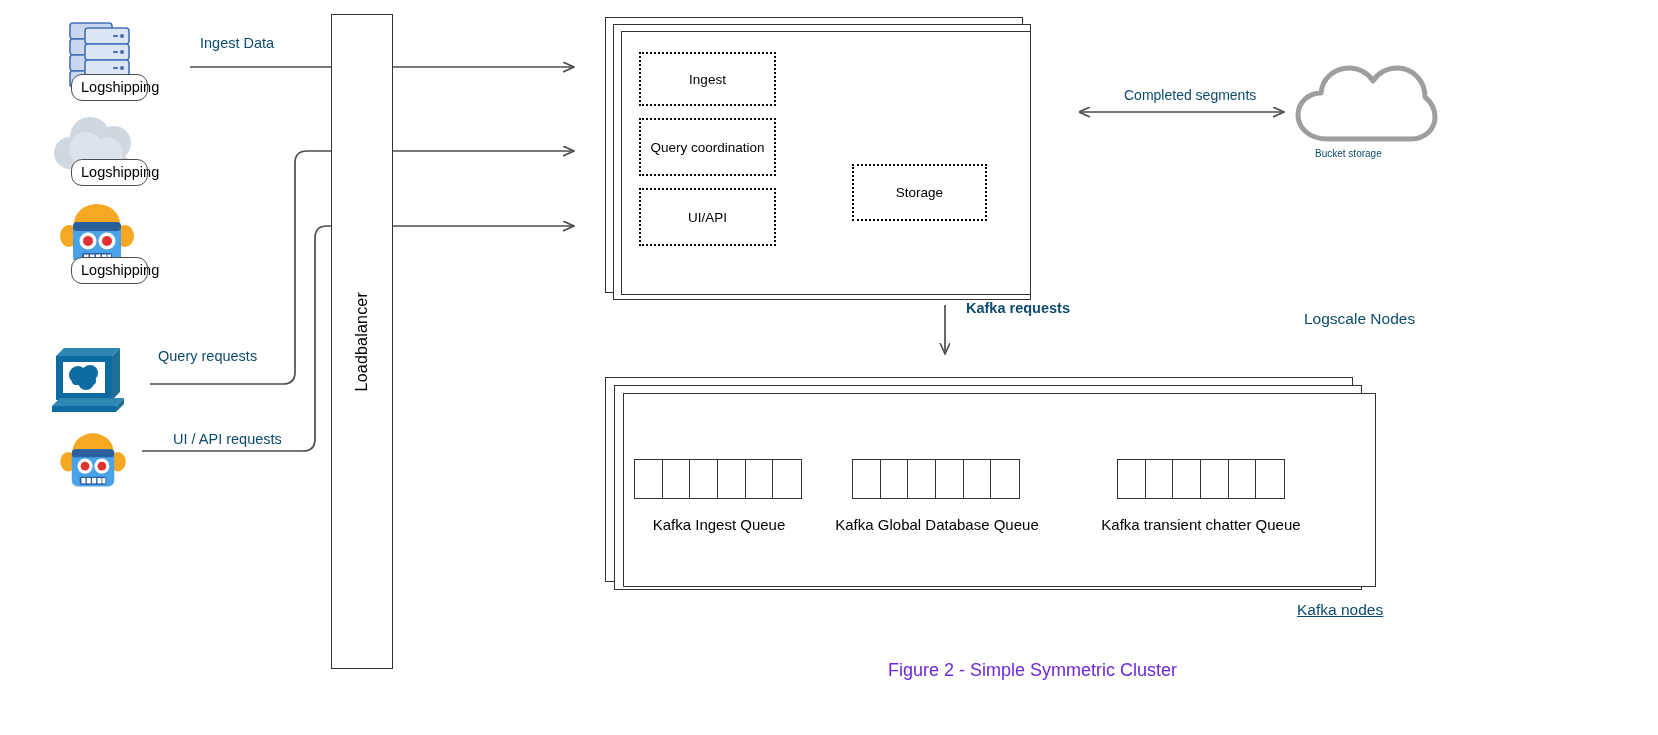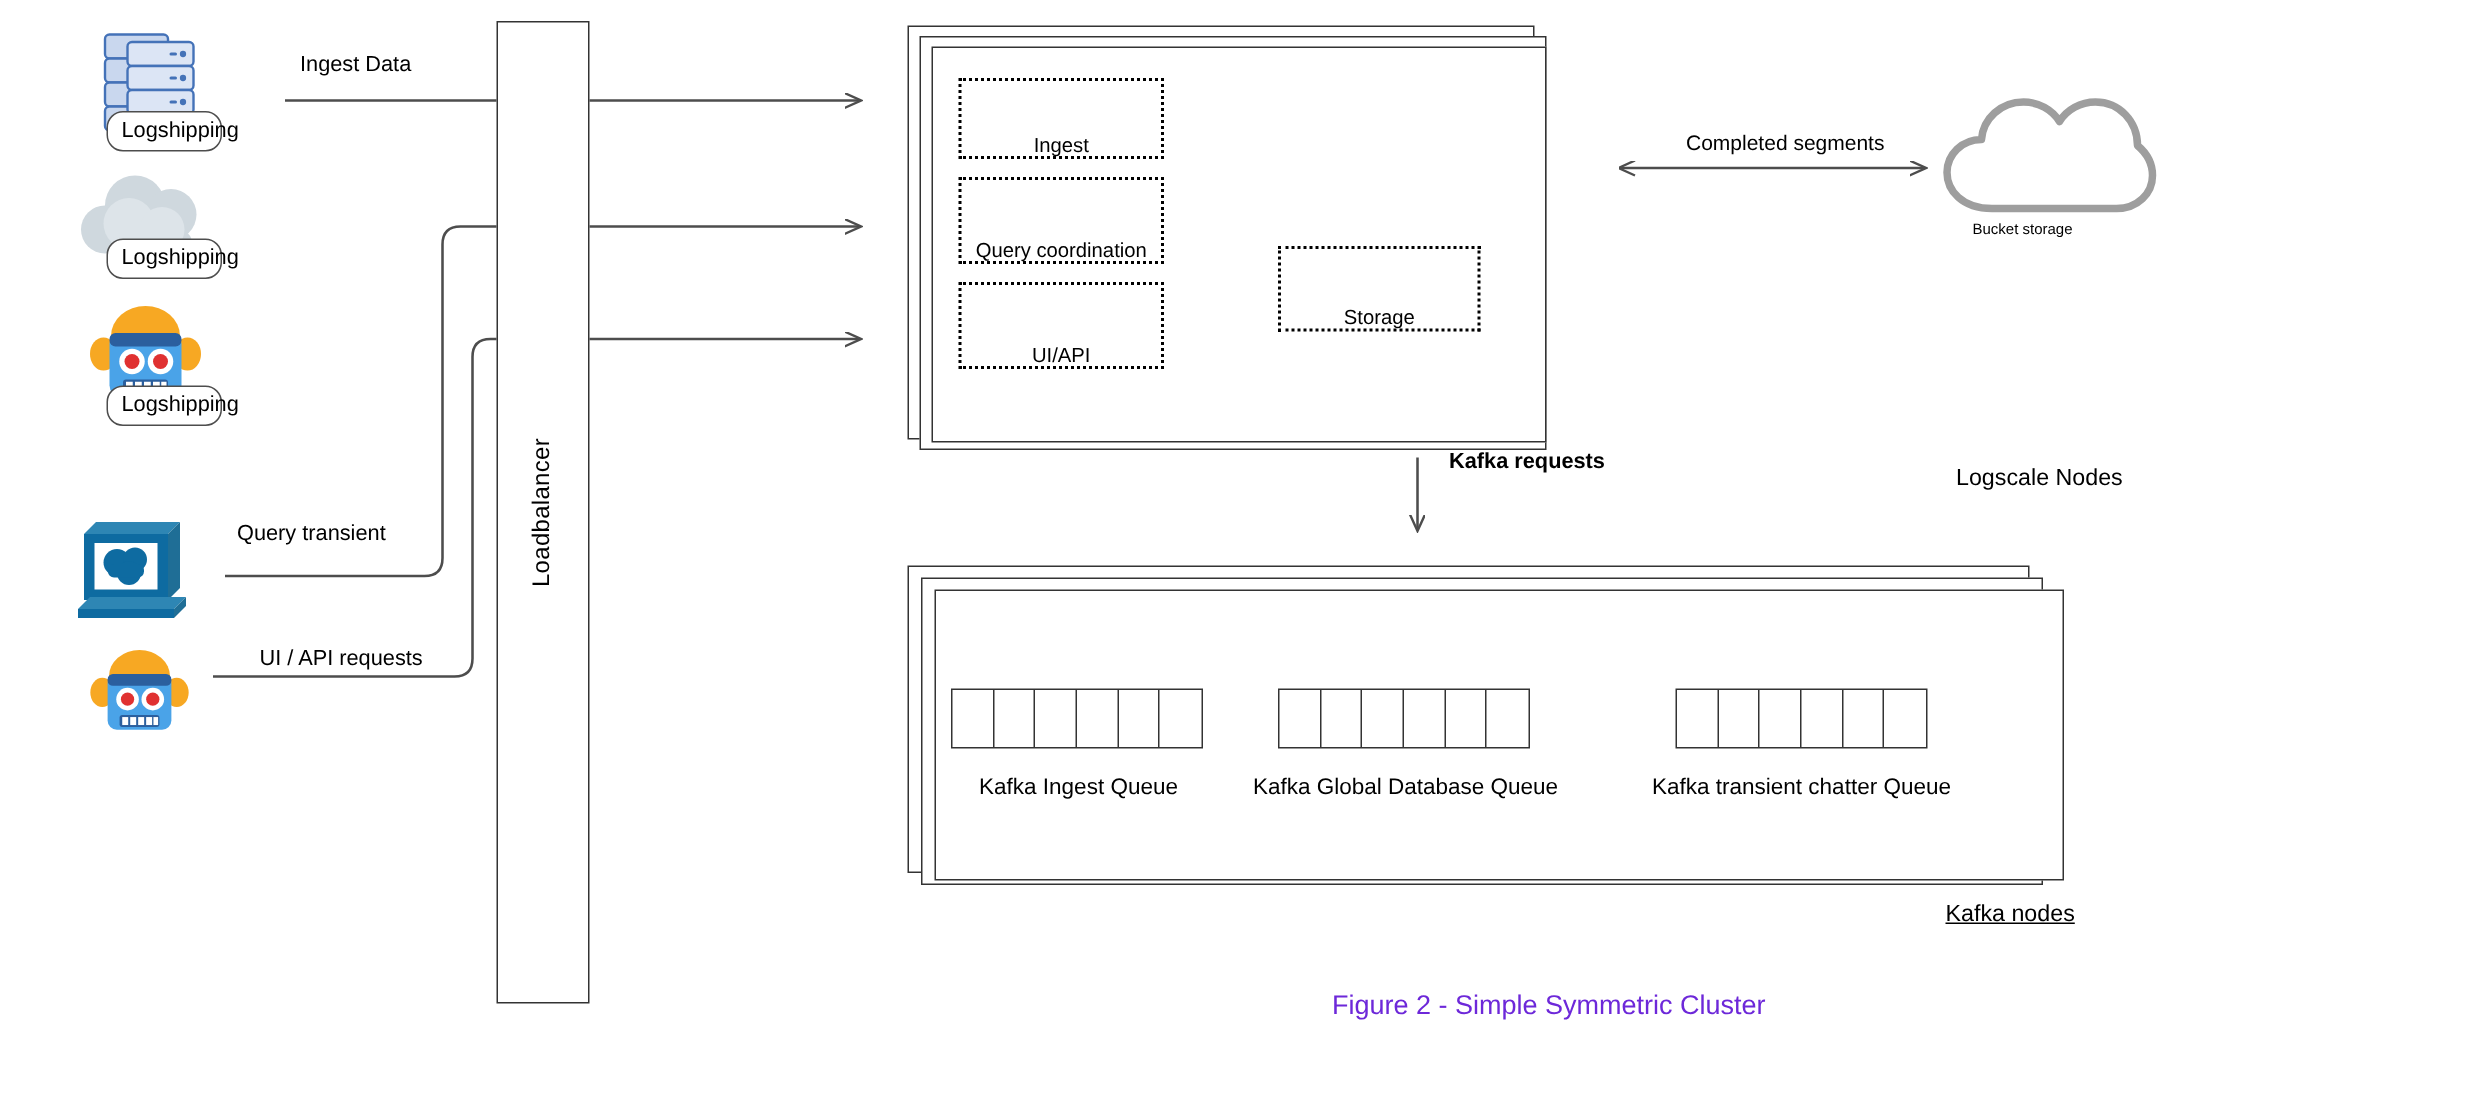--- a/index.html
+++ b/index.html
@@ -18,21 +18,21 @@
   .svg-layer {
     position: absolute;
     top: 0; left: 0;
     width: 1658px;
     height: 735px;
     pointer-events: none;
   }
   .lbl {
     position: absolute;
     font-family: "Liberation Sans", sans-serif;
-    color: #000000;
+    color: #0c4a6e;
     white-space: nowrap;
   }
   
   .pill {
     position: absolute;
     border: 1.4px solid #4d4d4d;
     border-radius: 11px;
     background: #ffffff;
     height: 27px;
     line-height: 25px;
@@ -40,21 +40,21 @@
     font-size: 14.5px;
     color: #000;
     padding: 0 9px;
   }
   
   .dotbox {
     position: absolute;
     border: 2px dotted #000000;
     background: #ffffff;
     display: flex;
-    align-items: flex-end;
+    align-items: center;
     justify-content: center;
     font-size: 13.5px;
     color: #000000;
   }
   
   .card {
     position: absolute;
     background: #ffffff;
     border: 1.6px solid #333333;
   }
@@ -136,21 +136,21 @@
     <path d="M150,384 L283,384 Q295,384 295,372 L295,163 Q295,151 307,151 L573,151" fill="none" stroke="#4d4d4d" stroke-width="1.7" marker-end="url(#arrowEnd)"></path>
 
     <path d="M142,451 L303,451 Q315,451 315,439 L315,238 Q315,226 327,226 L573,226" fill="none" stroke="#4d4d4d" stroke-width="1.7" marker-end="url(#arrowEnd)"></path>
 
     <path d="M1080,112 L1283,112" fill="none" stroke="#4d4d4d" stroke-width="1.7" marker-end="url(#arrowEnd)" marker-start="url(#arrowStart)"></path>
 
     <path d="M945,305 L945,353" fill="none" stroke="#4d4d4d" stroke-width="1.7" marker-end="url(#arrowEnd)"></path>
   </svg>
 
   <div class="lbl" style="left:200px; top:35px; font-size:14.5px;">Ingest Data</div>
-  <div class="lbl" style="left:158px; top:348px; font-size:14.5px;">Query transient</div>
+  <div class="lbl" style="left:158px; top:348px; font-size:14.5px;">Query requests</div>
   <div class="lbl" style="left:173px; top:431px; font-size:14.5px;">UI / API requests</div>
   <div class="lbl" style="left:1124px; top:87px; font-size:14px;">Completed segments</div>
   <div class="lbl" style="left:966px; top:300px; font-size:14.5px;font-weight:bold;">Kafka requests</div>
 
   <div class="icon-wrap" style="left:63px; top:18px; width:90px; height:80px;">
     <svg width="90" height="80" viewBox="0 0 90 80">
       <g stroke="#4472b8" stroke-width="1.6">
         <rect x="7" y="5" width="42" height="16" rx="3" fill="#c9d7ee"></rect>
         <rect x="7" y="21" width="42" height="16" rx="3" fill="#c9d7ee"></rect>
         <rect x="7" y="37" width="42" height="16" rx="3" fill="#c9d7ee"></rect>

